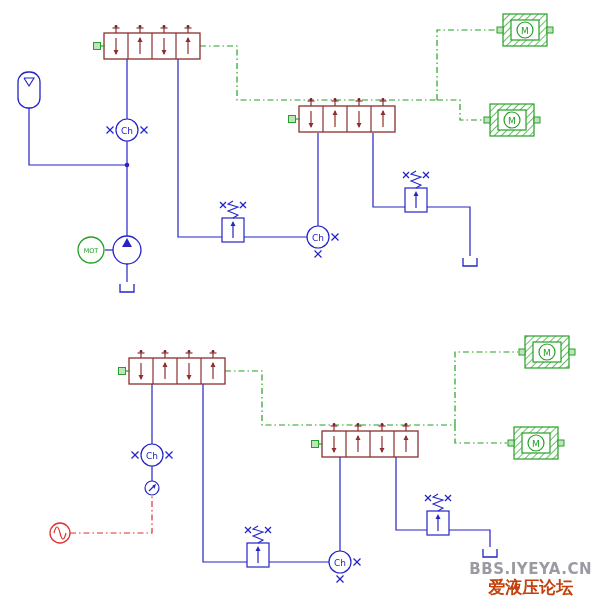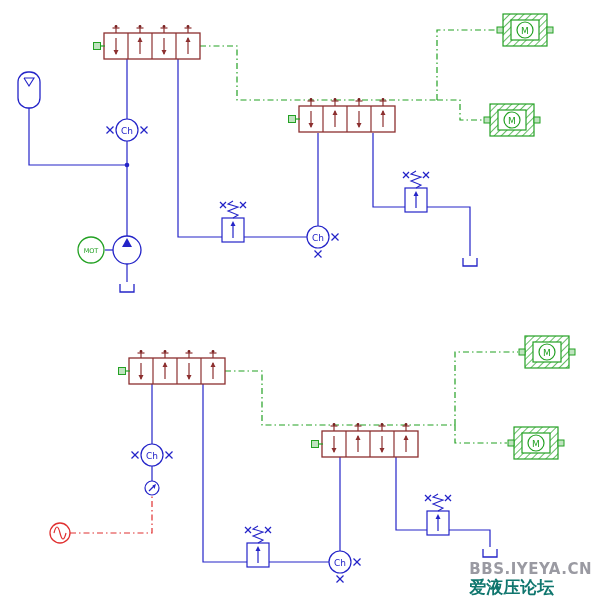--- a/index.html
+++ b/index.html
@@ -1,20 +1,20 @@
 <!DOCTYPE html>
 <html><head>
 <meta charset="utf-8">
 <style>
   html,body{margin:0;padding:0;background:#ffffff;}
   .stage{position:relative;width:600px;height:603px;background:#ffffff;overflow:hidden;
          font-family:"DejaVu Sans",sans-serif;}
   svg{position:absolute;left:0;top:0;}
   svg text{font-family:"DejaVu Sans",sans-serif;}
-  .watermark{position:absolute;right:8px;bottom:5px;text-align:left;line-height:1.15;margin-left:36px;}
+  .watermark{position:absolute;right:8px;bottom:5px;text-align:center;line-height:1.15;margin-left:36px;}
   .wm1{font-size:15px;font-weight:bold;letter-spacing:0.5px;}
   .wm2{font-size:17px;font-weight:bold;}
 </style>
 </head>
 <body>
 
 <div class="stage">
   <svg id="schematic" width="600" height="603" viewBox="0 0 600 603">
       <defs>
         <pattern id="hatch" width="5" height="5" patternUnits="userSpaceOnUse" patternTransform="rotate(45)">
@@ -346,15 +346,15 @@
         <line x1="149" y1="491" x2="154" y2="486" stroke="#2424c8" stroke-width="1.2"></line>
         <polygon points="156,484 152.5,485.5 154.5,489" fill="#2424c8"></polygon>
       </g>
       <g>
         <circle cx="60" cy="533" r="10" fill="#fff" stroke="#e03030" stroke-width="1.3"></circle>
         <path d="M 54 533 C 56 525 58 525 60 533 C 62 541 64 541 66 533" fill="none" stroke="#e03030" stroke-width="1.2"></path>
       </g>
     </svg>
   <div class="watermark">
     <div class="wm1" style="color: rgb(154, 154, 162);">BBS.IYEYA.CN</div>
-    <div class="wm2" style="color: #0f766e;">爱液压论坛</div>
+    <div class="wm2" style="color: #c2410c;">爱液压论坛</div>
   </div>
 </div>
 
 </body></html>

